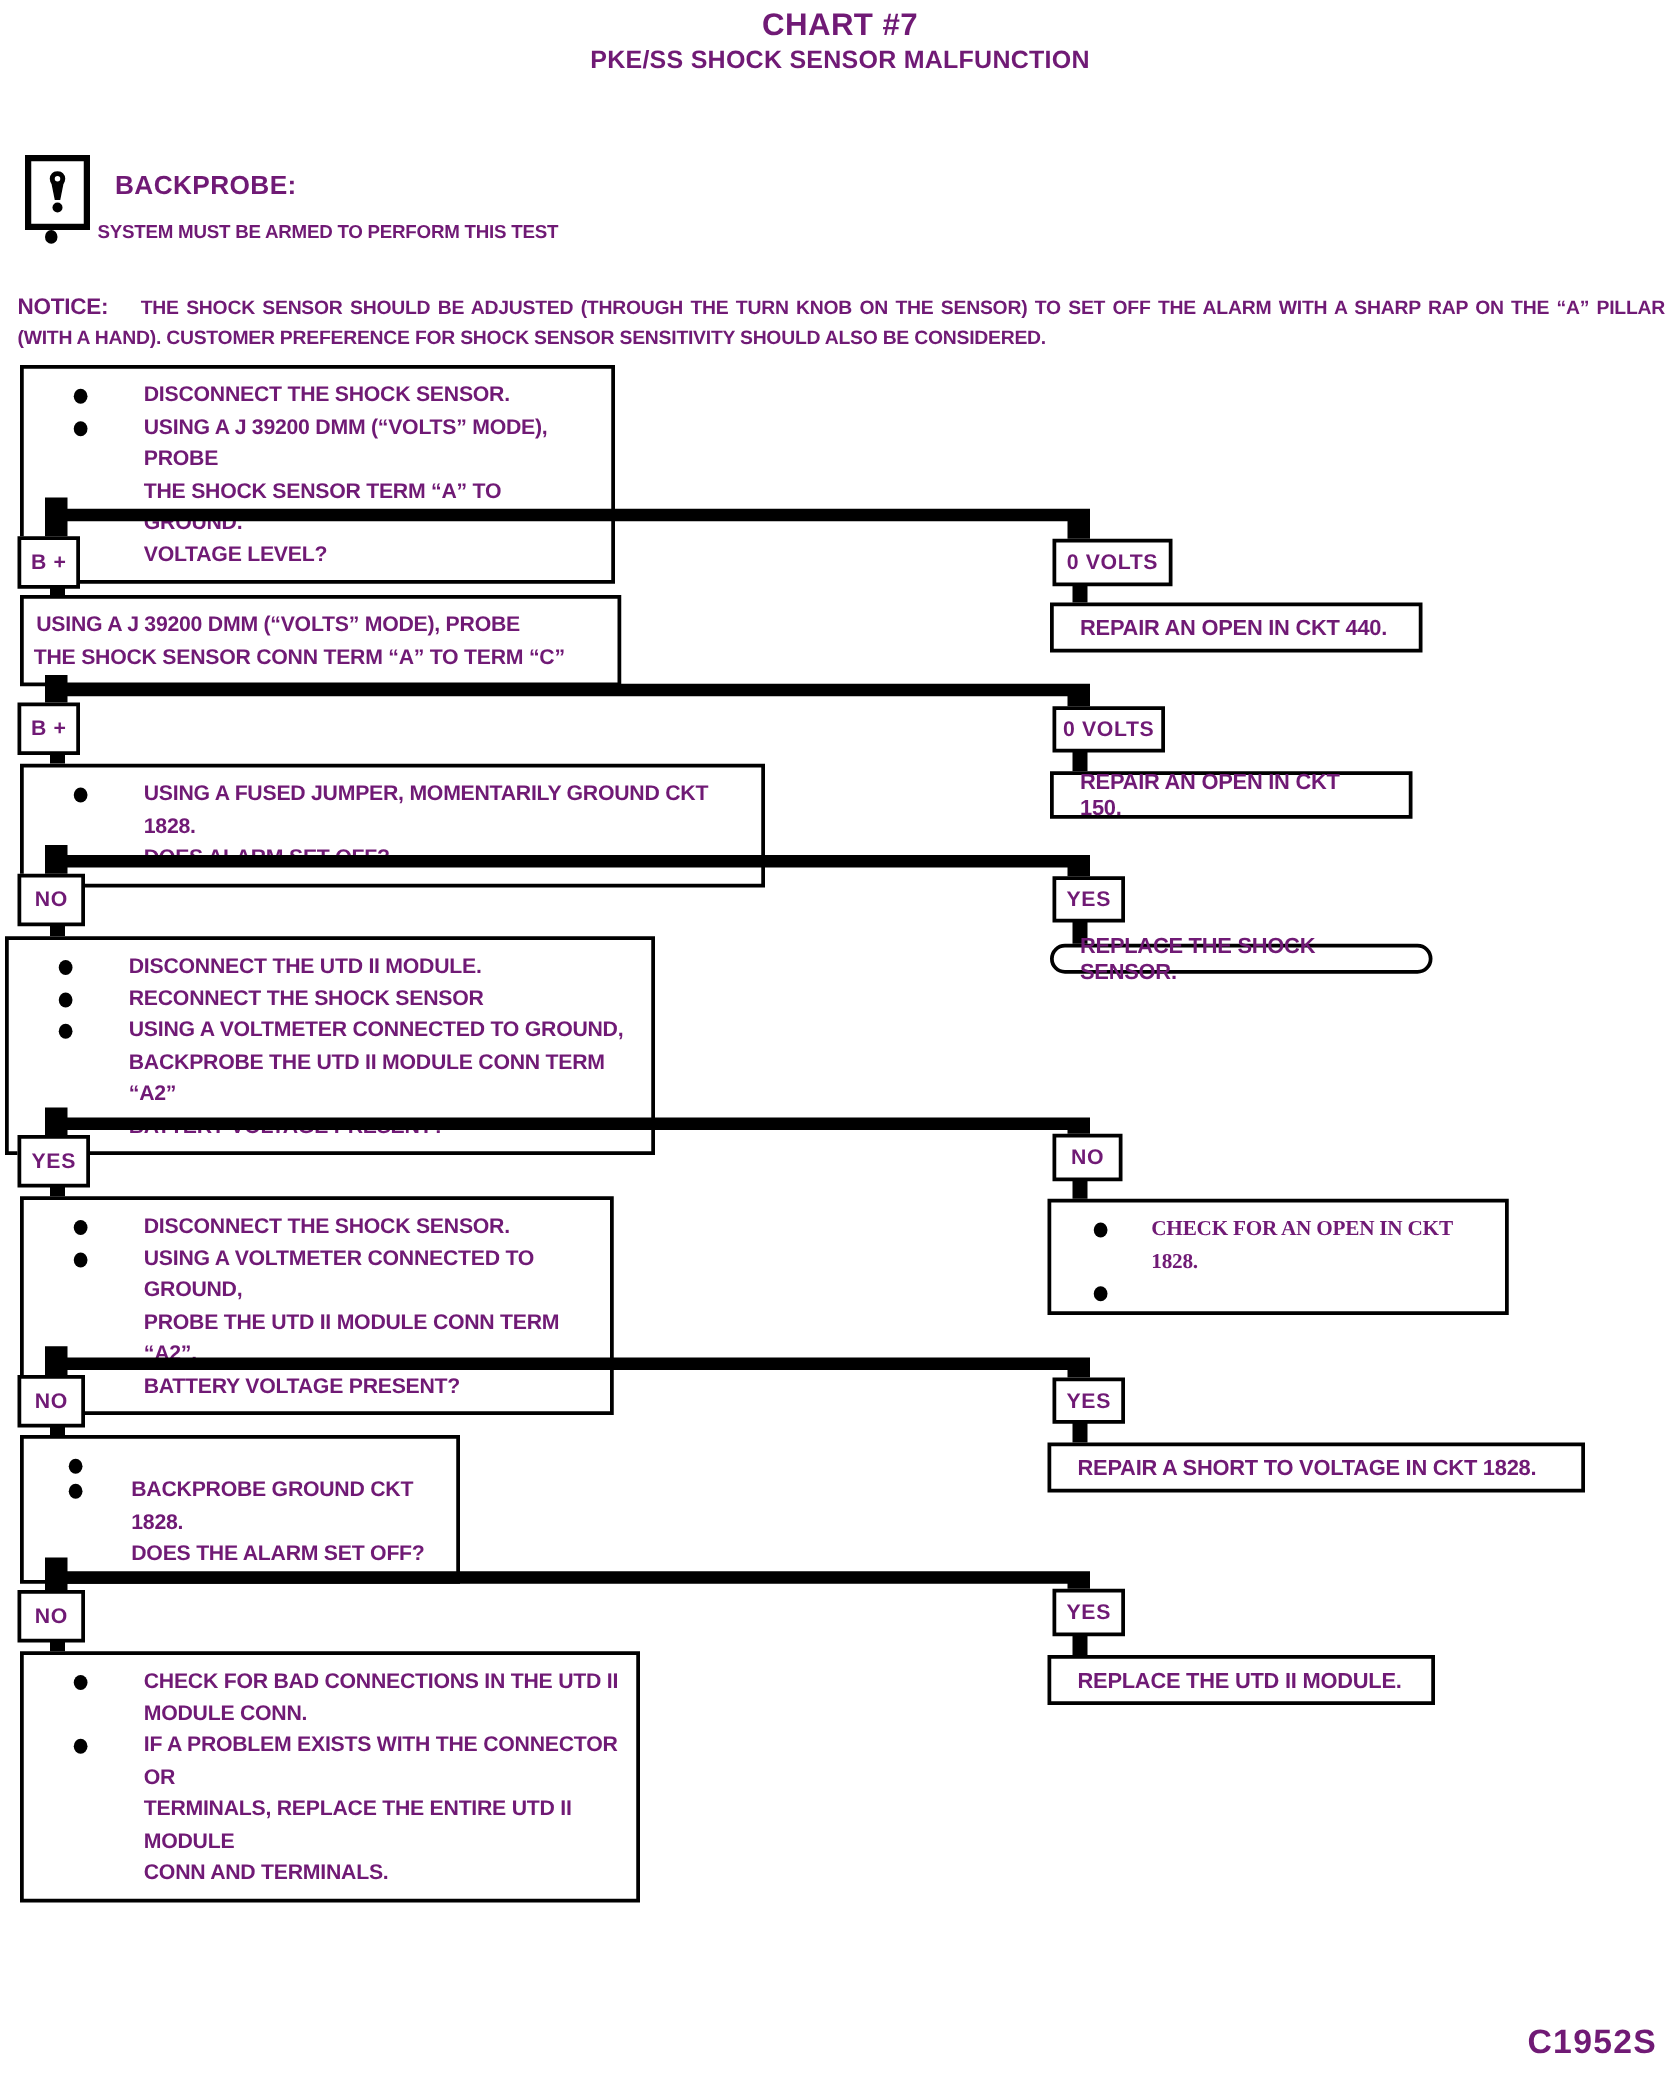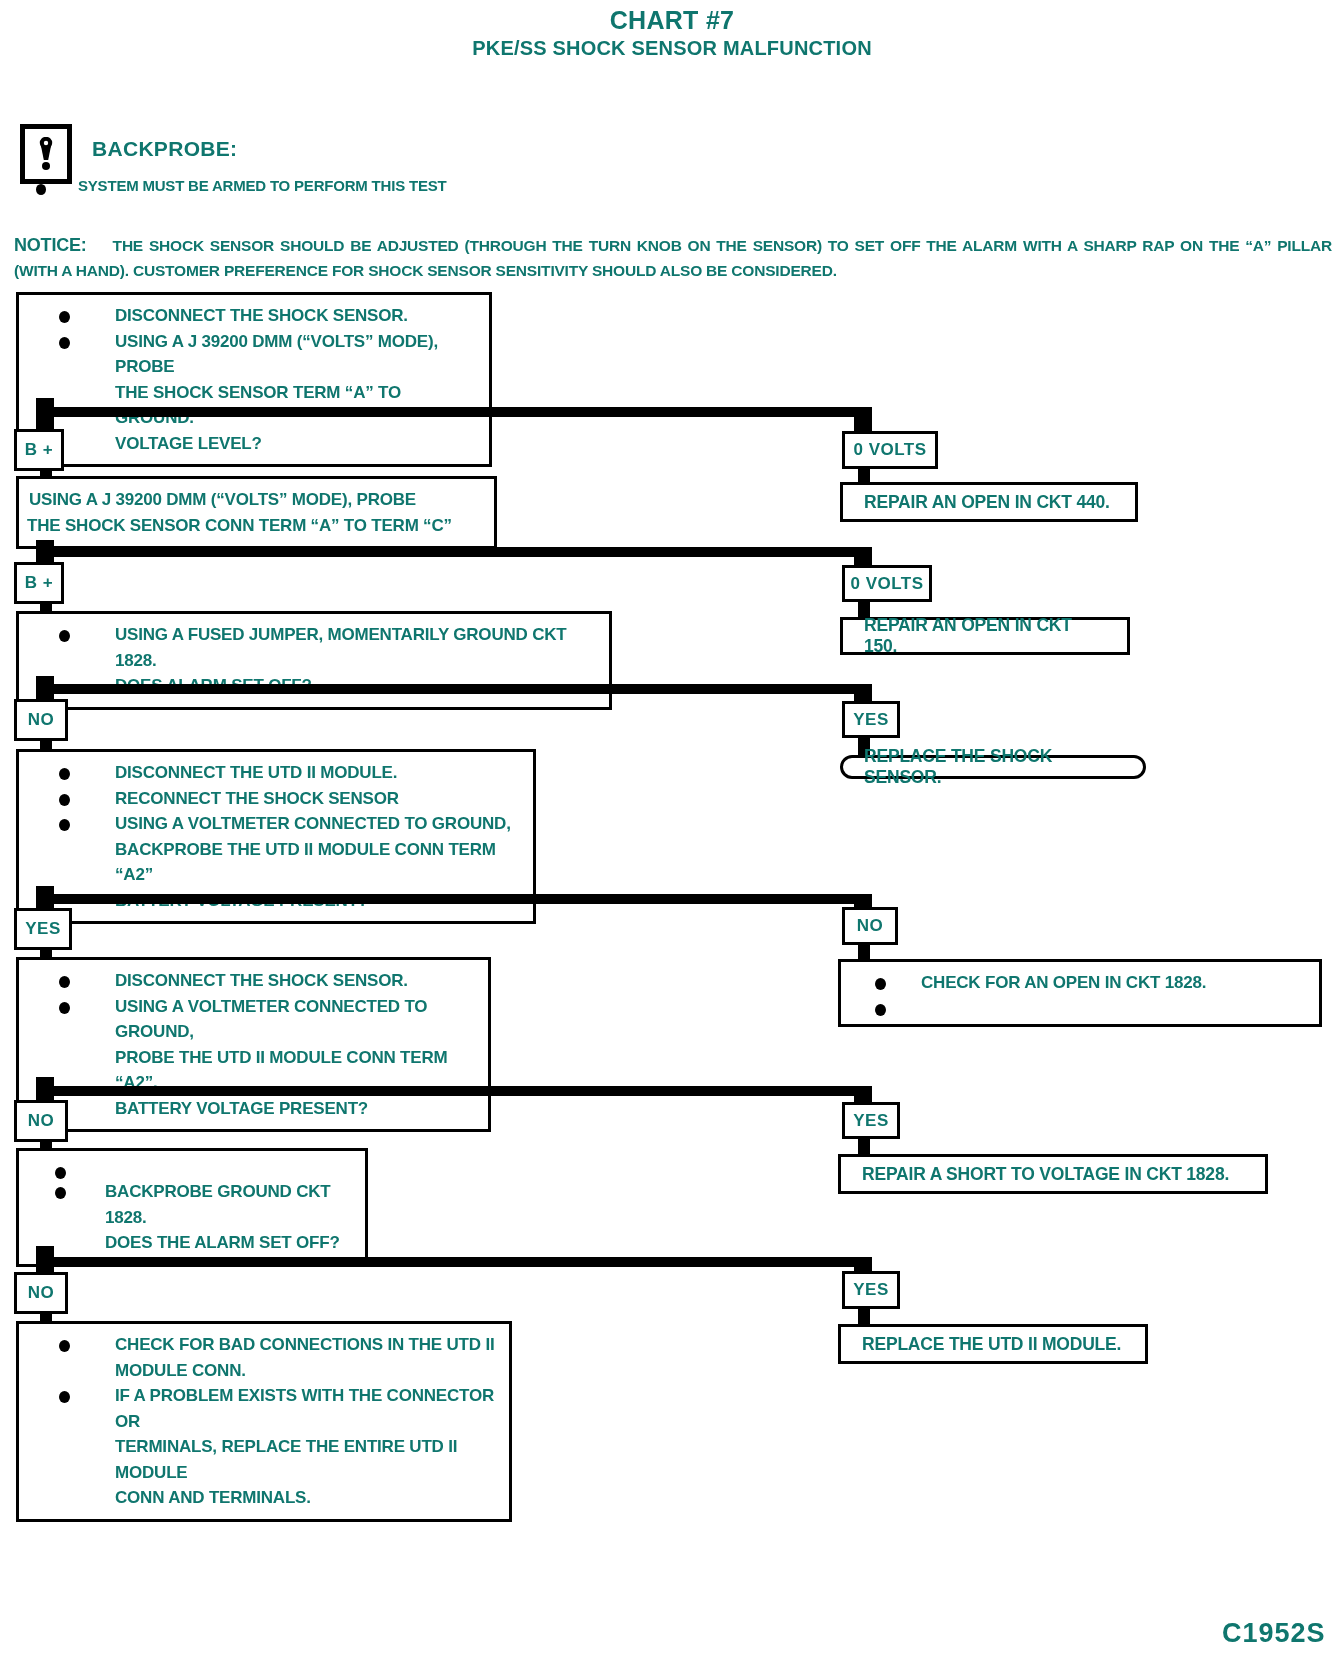--- a/index.html
+++ b/index.html
@@ -1,17 +1,17 @@
 <!DOCTYPE html>
 <html><head>
 <meta charset="utf-8">
 <style>
   html,body{margin:0;padding:0;background:#fff;}
   .page{
-    position:relative;width:1344px;height:1658px;background:#fff;color:#0f766e;
+    position:relative;width:1344px;height:1658px;background:#fff;color:#701a75;
     font-family:"Liberation Sans",sans-serif;font-weight:700;overflow:hidden;
     -webkit-font-smoothing:antialiased;letter-spacing:-0.2px;
   }
   .title{position:absolute;left:40px;top:6px;width:1264px;text-align:center;
     font-size:25px;letter-spacing:0.3px;}
   .subtitle{position:absolute;left:40px;top:37px;width:1264px;text-align:center;
     font-size:20px;letter-spacing:0.2px;}
   .impicon{position:absolute;left:20px;top:124px;width:42px;height:50px;
     border:5px solid #000;background:#fff;display:flex;align-items:center;justify-content:center;}
   .implabel{position:absolute;left:92px;top:137px;font-size:21px;letter-spacing:0.3px;}
@@ -106,21 +106,21 @@
   <div class="ans" style="left:840px;top:617px;width:290px;height:38px;">REPAIR AN OPEN IN CKT 150.</div>
 
   <div class="vstub" style="left:36px;top:676px;width:18px;height:25px;"></div>
   <div class="hbar" style="left:36px;top:684px;width:836px;height:10px;"></div>
   <div class="vstub" style="left:854px;top:689px;width:18px;height:14px;"></div>
   <div class="lbl" style="left:14px;top:699px;width:54px;height:42px;">NO</div>
   <div class="lbl" style="left:842px;top:701px;width:58px;height:37px;">YES</div>
   <div class="vstub" style="left:40px;top:740px;width:12px;height:9px;"></div>
   <div class="vstub" style="left:858px;top:737px;width:12px;height:18px;"></div>
 
-  <div class="qbox" style="left:16px;top:749px;width:520px;">
+  <div class="qbox" style="left:4px;top:749px;width:520px;">
     <div class="brow">
       <span class="dotcol">
           <span class="dotmark"></span>
         </span>
       <span class="btxt">DISCONNECT THE UTD II MODULE.</span>
     </div>
     <div class="brow">
       <span class="dotcol">
           <span class="dotmark"></span>
         </span>
@@ -154,21 +154,21 @@
     </div>
     <div class="brow">
       <span class="dotcol">
           <span class="dotmark"></span>
         </span>
       <span class="btxt">USING A VOLTMETER CONNECTED TO GROUND,
 PROBE THE UTD II MODULE CONN TERM “A2”.
 BATTERY VOLTAGE PRESENT?</span>
     </div>
   </div>
-  <div class="qbox" style="left:838px;top:959px;width:484px;">
+  <div class="qbox" style="left:838px;top:959px;width:369px;font-family:Liberation Serif, serif;">
     <div class="brow">
       <span class="dotcol" style="flex:0 0 72px;padding-left:26px;">
           <span class="dotmark"></span>
         </span>
       <span class="btxt">CHECK FOR AN OPEN IN CKT 1828.</span>
     </div>
     <div class="brow">
       <span class="dotcol" style="flex:0 0 72px;padding-left:26px;">
           <span class="dotmark"></span>
         </span>

